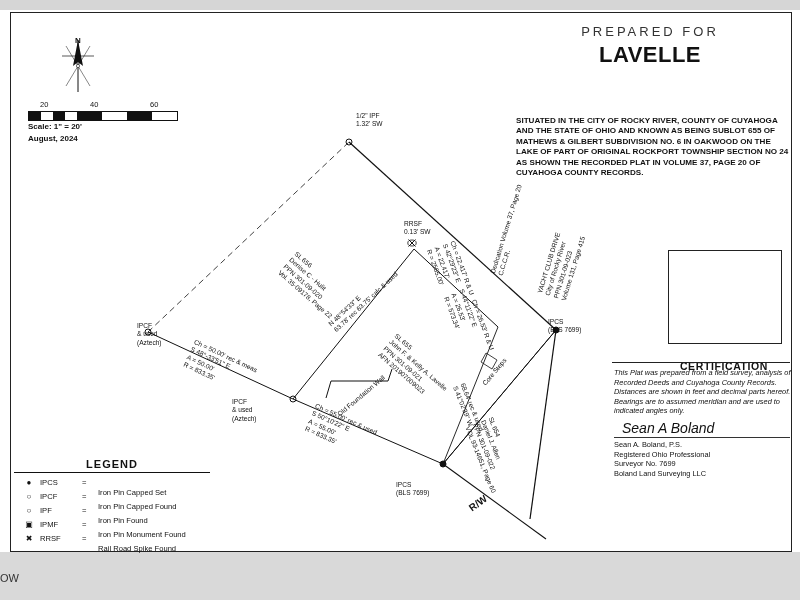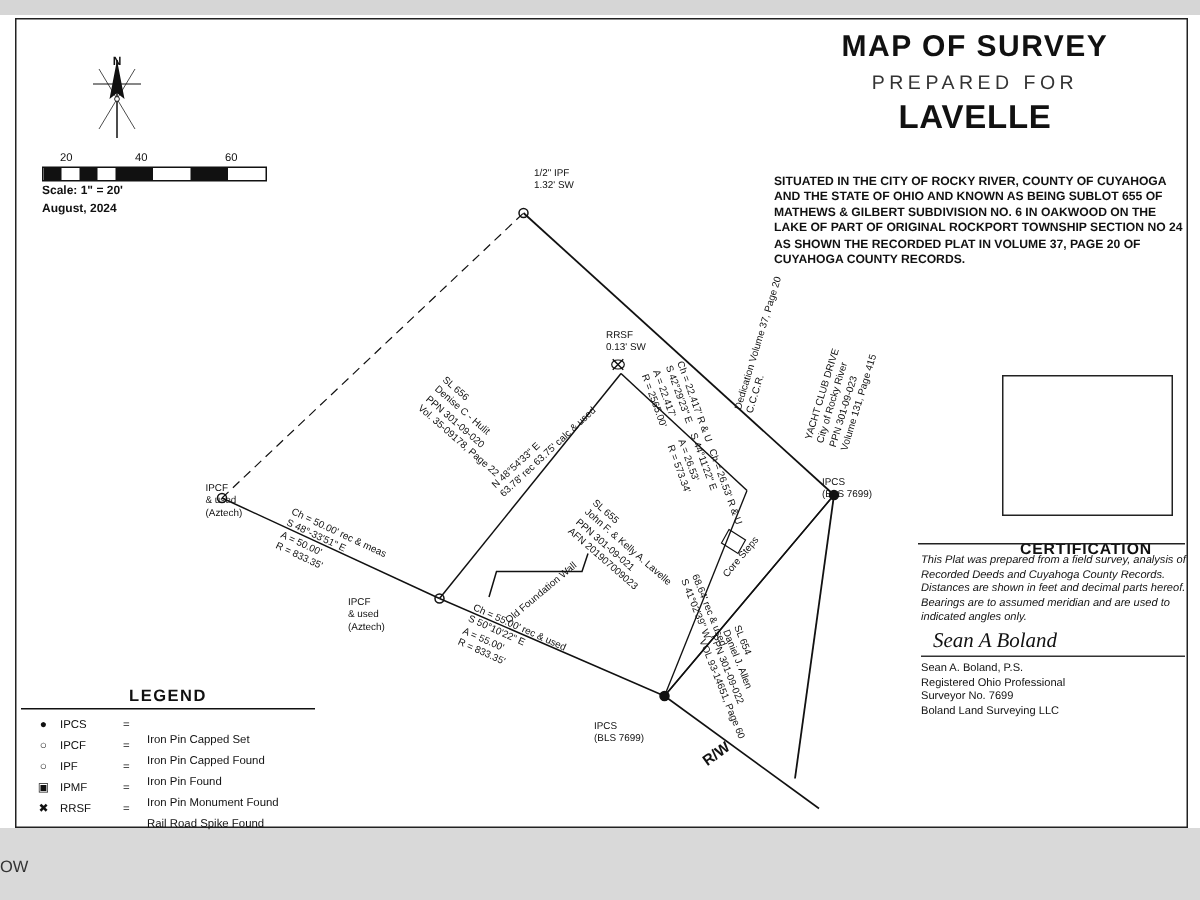--- a/index.html
+++ b/index.html
@@ -47,21 +47,21 @@
   }
   .cert-divider{
     position:absolute;left:612px;top:362px;width:178px;height:1px;background:#222;
   }
   .cert-text{
     position:absolute;left:614px;top:368px;width:182px;
     font-size:7.4px;line-height:9.6px;color:#111;font-style:italic;
   }
   .cert-sign{
     position:absolute;left:622px;top:420px;width:170px;
-    font-family:Liberation Serif, serif;font-style:italic;font-size:14px;color:#111;
+    font-family:Liberation Sans, sans-serif;font-style:italic;font-size:14px;color:#111;
   }
   .cert-sign-line{position:absolute;left:614px;top:437px;width:176px;height:1px;background:#333;}
   .cert-credentials{
     position:absolute;left:614px;top:440px;width:180px;
     font-size:7.4px;line-height:9.6px;color:#111;
   }
   .north-label{
     position:absolute;left:0;top:0;width:52px;text-align:center;top:36px;
     font-size:8px;font-weight:bold;color:#111;
   }
@@ -157,21 +157,20 @@
         <ellipse cx="0" cy="0" rx="4.2" ry="3" fill="none" stroke="#111" stroke-width="0.8"></ellipse>
       </g>
       <circle cx="148" cy="332" r="3" fill="none" stroke="#111" stroke-width="1"></circle>
       <circle cx="293" cy="399" r="3" fill="none" stroke="#111" stroke-width="1"></circle>
       <circle cx="556" cy="330" r="3" fill="#111" stroke="#111" stroke-width="1"></circle>
       <circle cx="443" cy="464" r="3" fill="#111" stroke="#111" stroke-width="1"></circle>
     </g>
   </svg>
 
   <div class="title-area">
-    <div class="title-main">MAP OF SURVEY</div>
     <div class="title-sub">PREPARED   FOR</div>
     <div class="title-name">LAVELLE</div>
   </div>
   <div class="legal">SITUATED IN THE CITY OF ROCKY RIVER, COUNTY OF CUYAHOGA AND THE STATE OF OHIO AND KNOWN AS BEING SUBLOT 655  OF MATHEWS &amp; GILBERT SUBDIVISION NO. 6 IN OAKWOOD ON THE LAKE OF PART OF ORIGINAL ROCKPORT TOWNSHIP SECTION NO 24 AS SHOWN THE RECORDED PLAT IN VOLUME 37, PAGE 20 OF CUYAHOGA COUNTY RECORDS.</div>
 
   <div class="cert-box"></div>
   <div class="cert-label">CERTIFICATION</div>
   <div class="cert-divider"></div>
   <div class="cert-text">This Plat was prepared from a field survey, analysis of Recorded Deeds and Cuyahoga County Records. Distances are shown in feet and decimal parts hereof. Bearings are to assumed meridian and are used to indicated angles only.</div>
   <div class="cert-sign">Sean A Boland</div>

